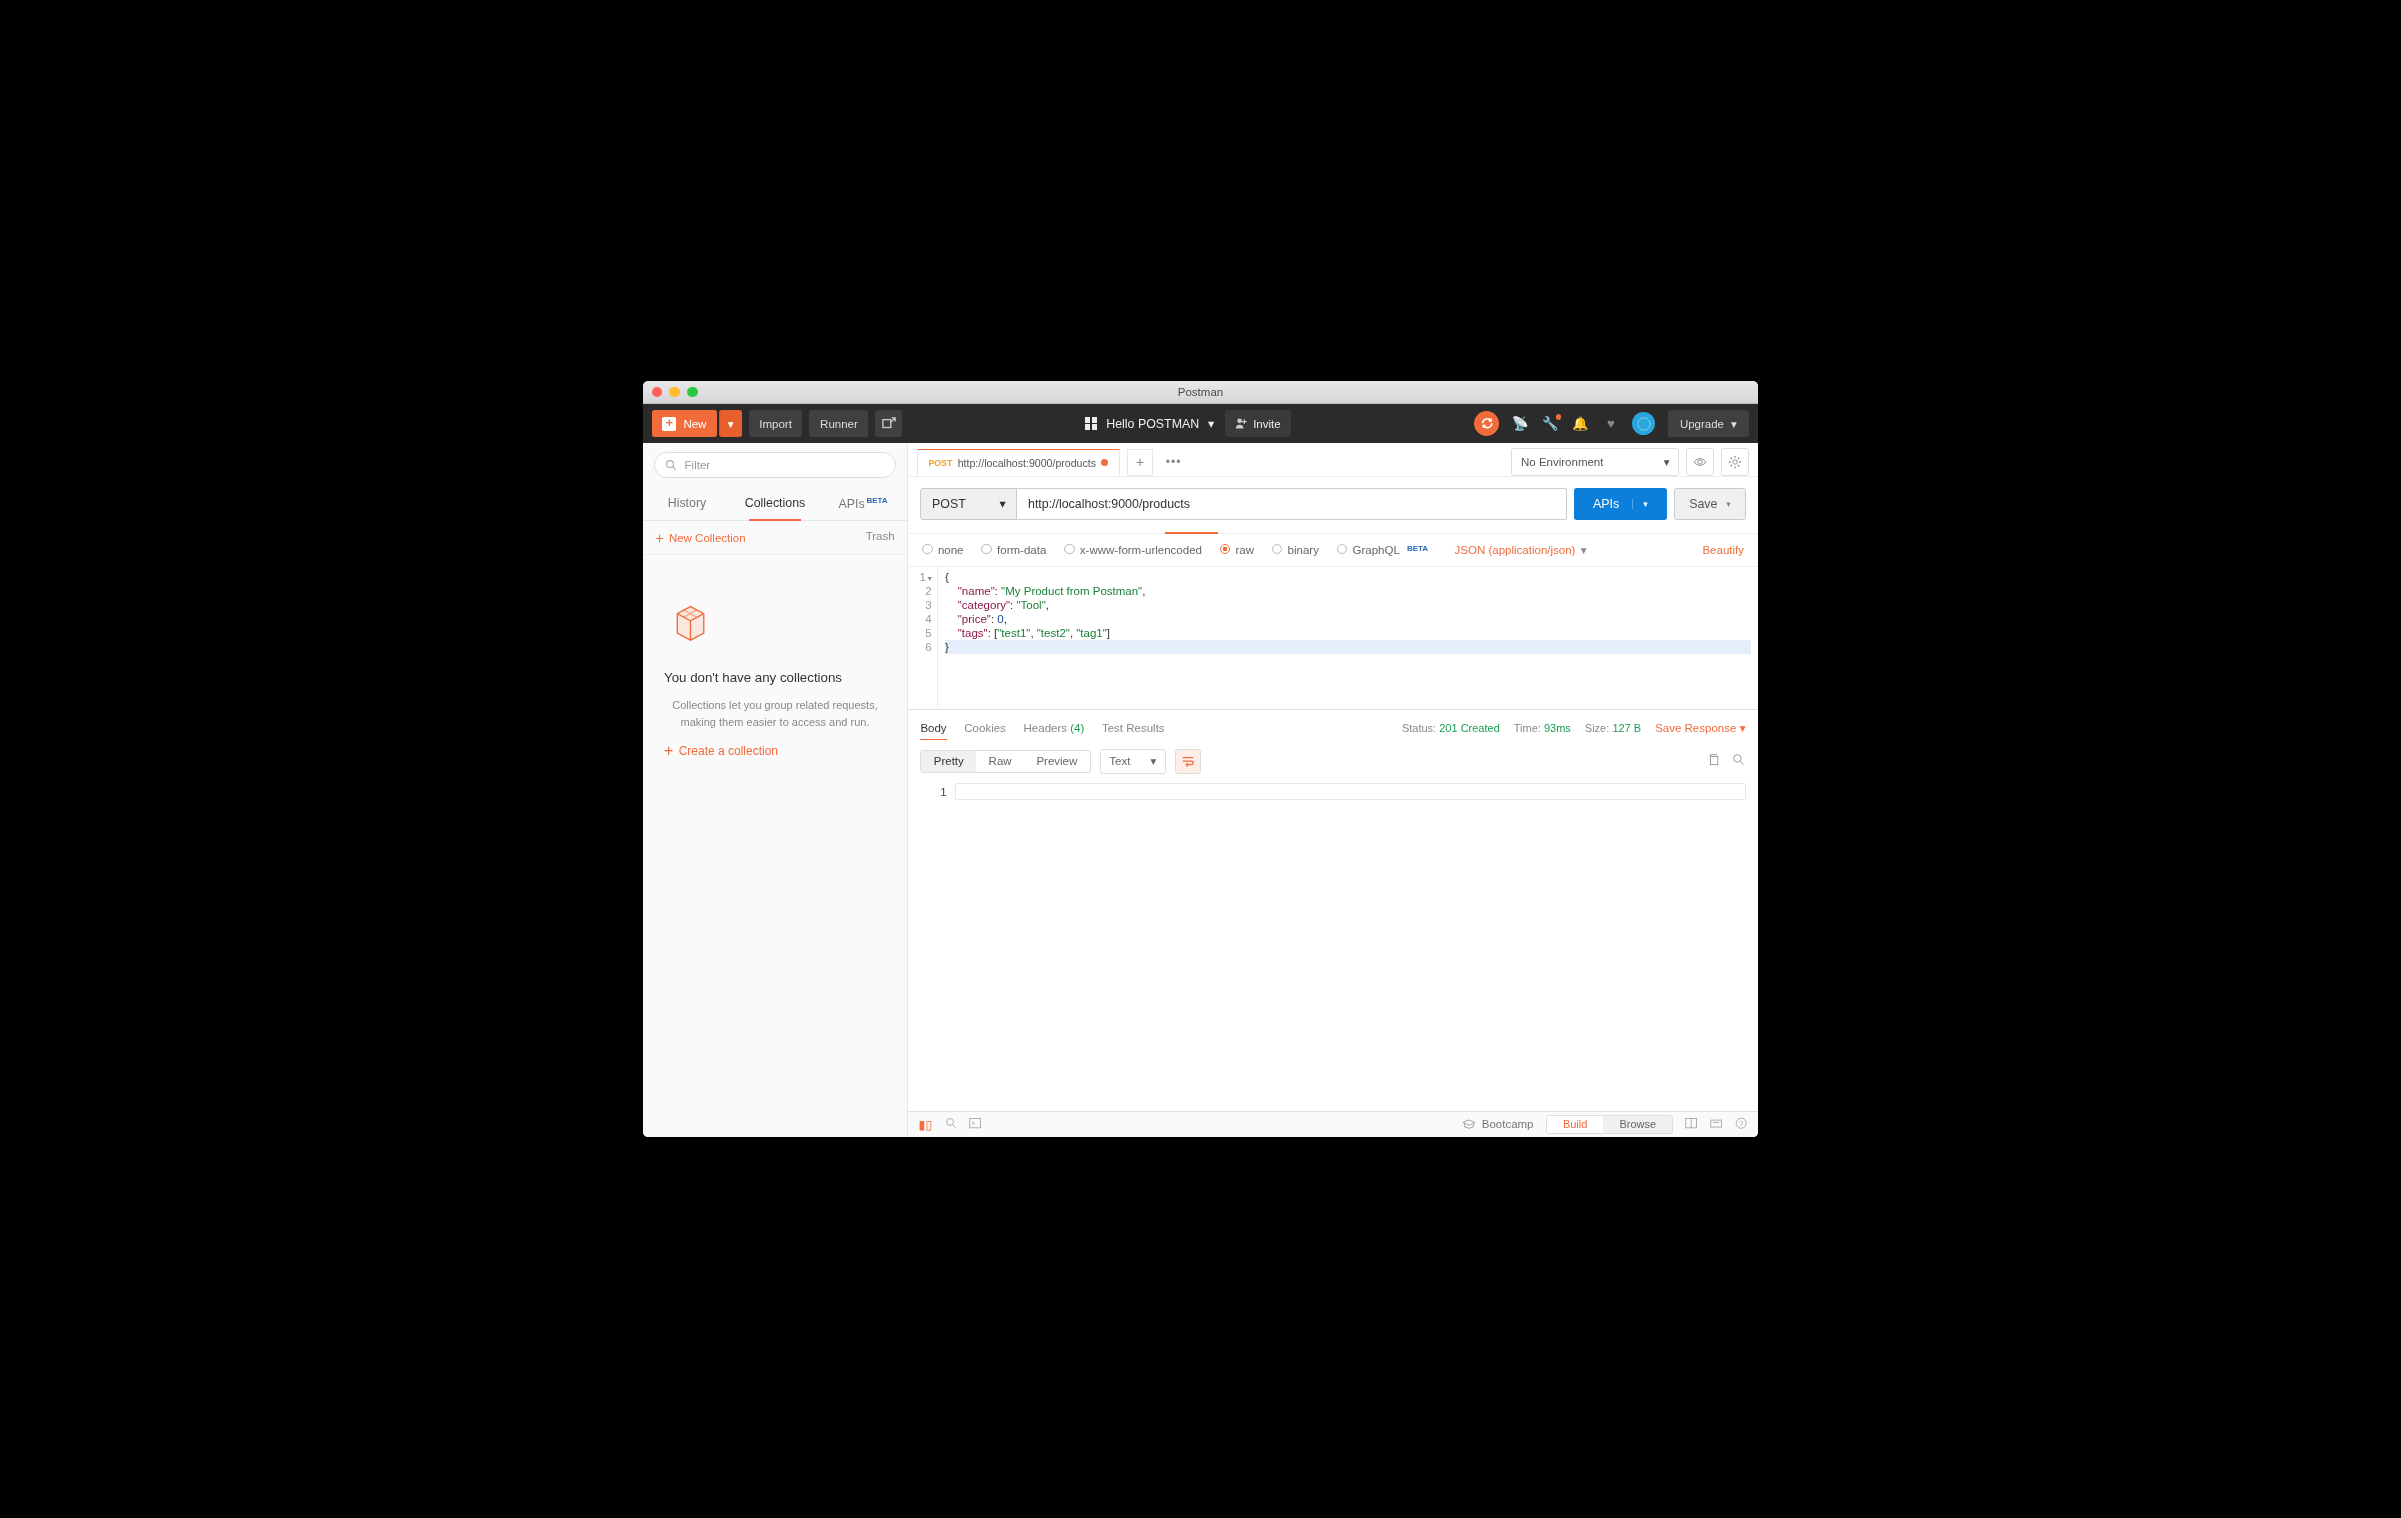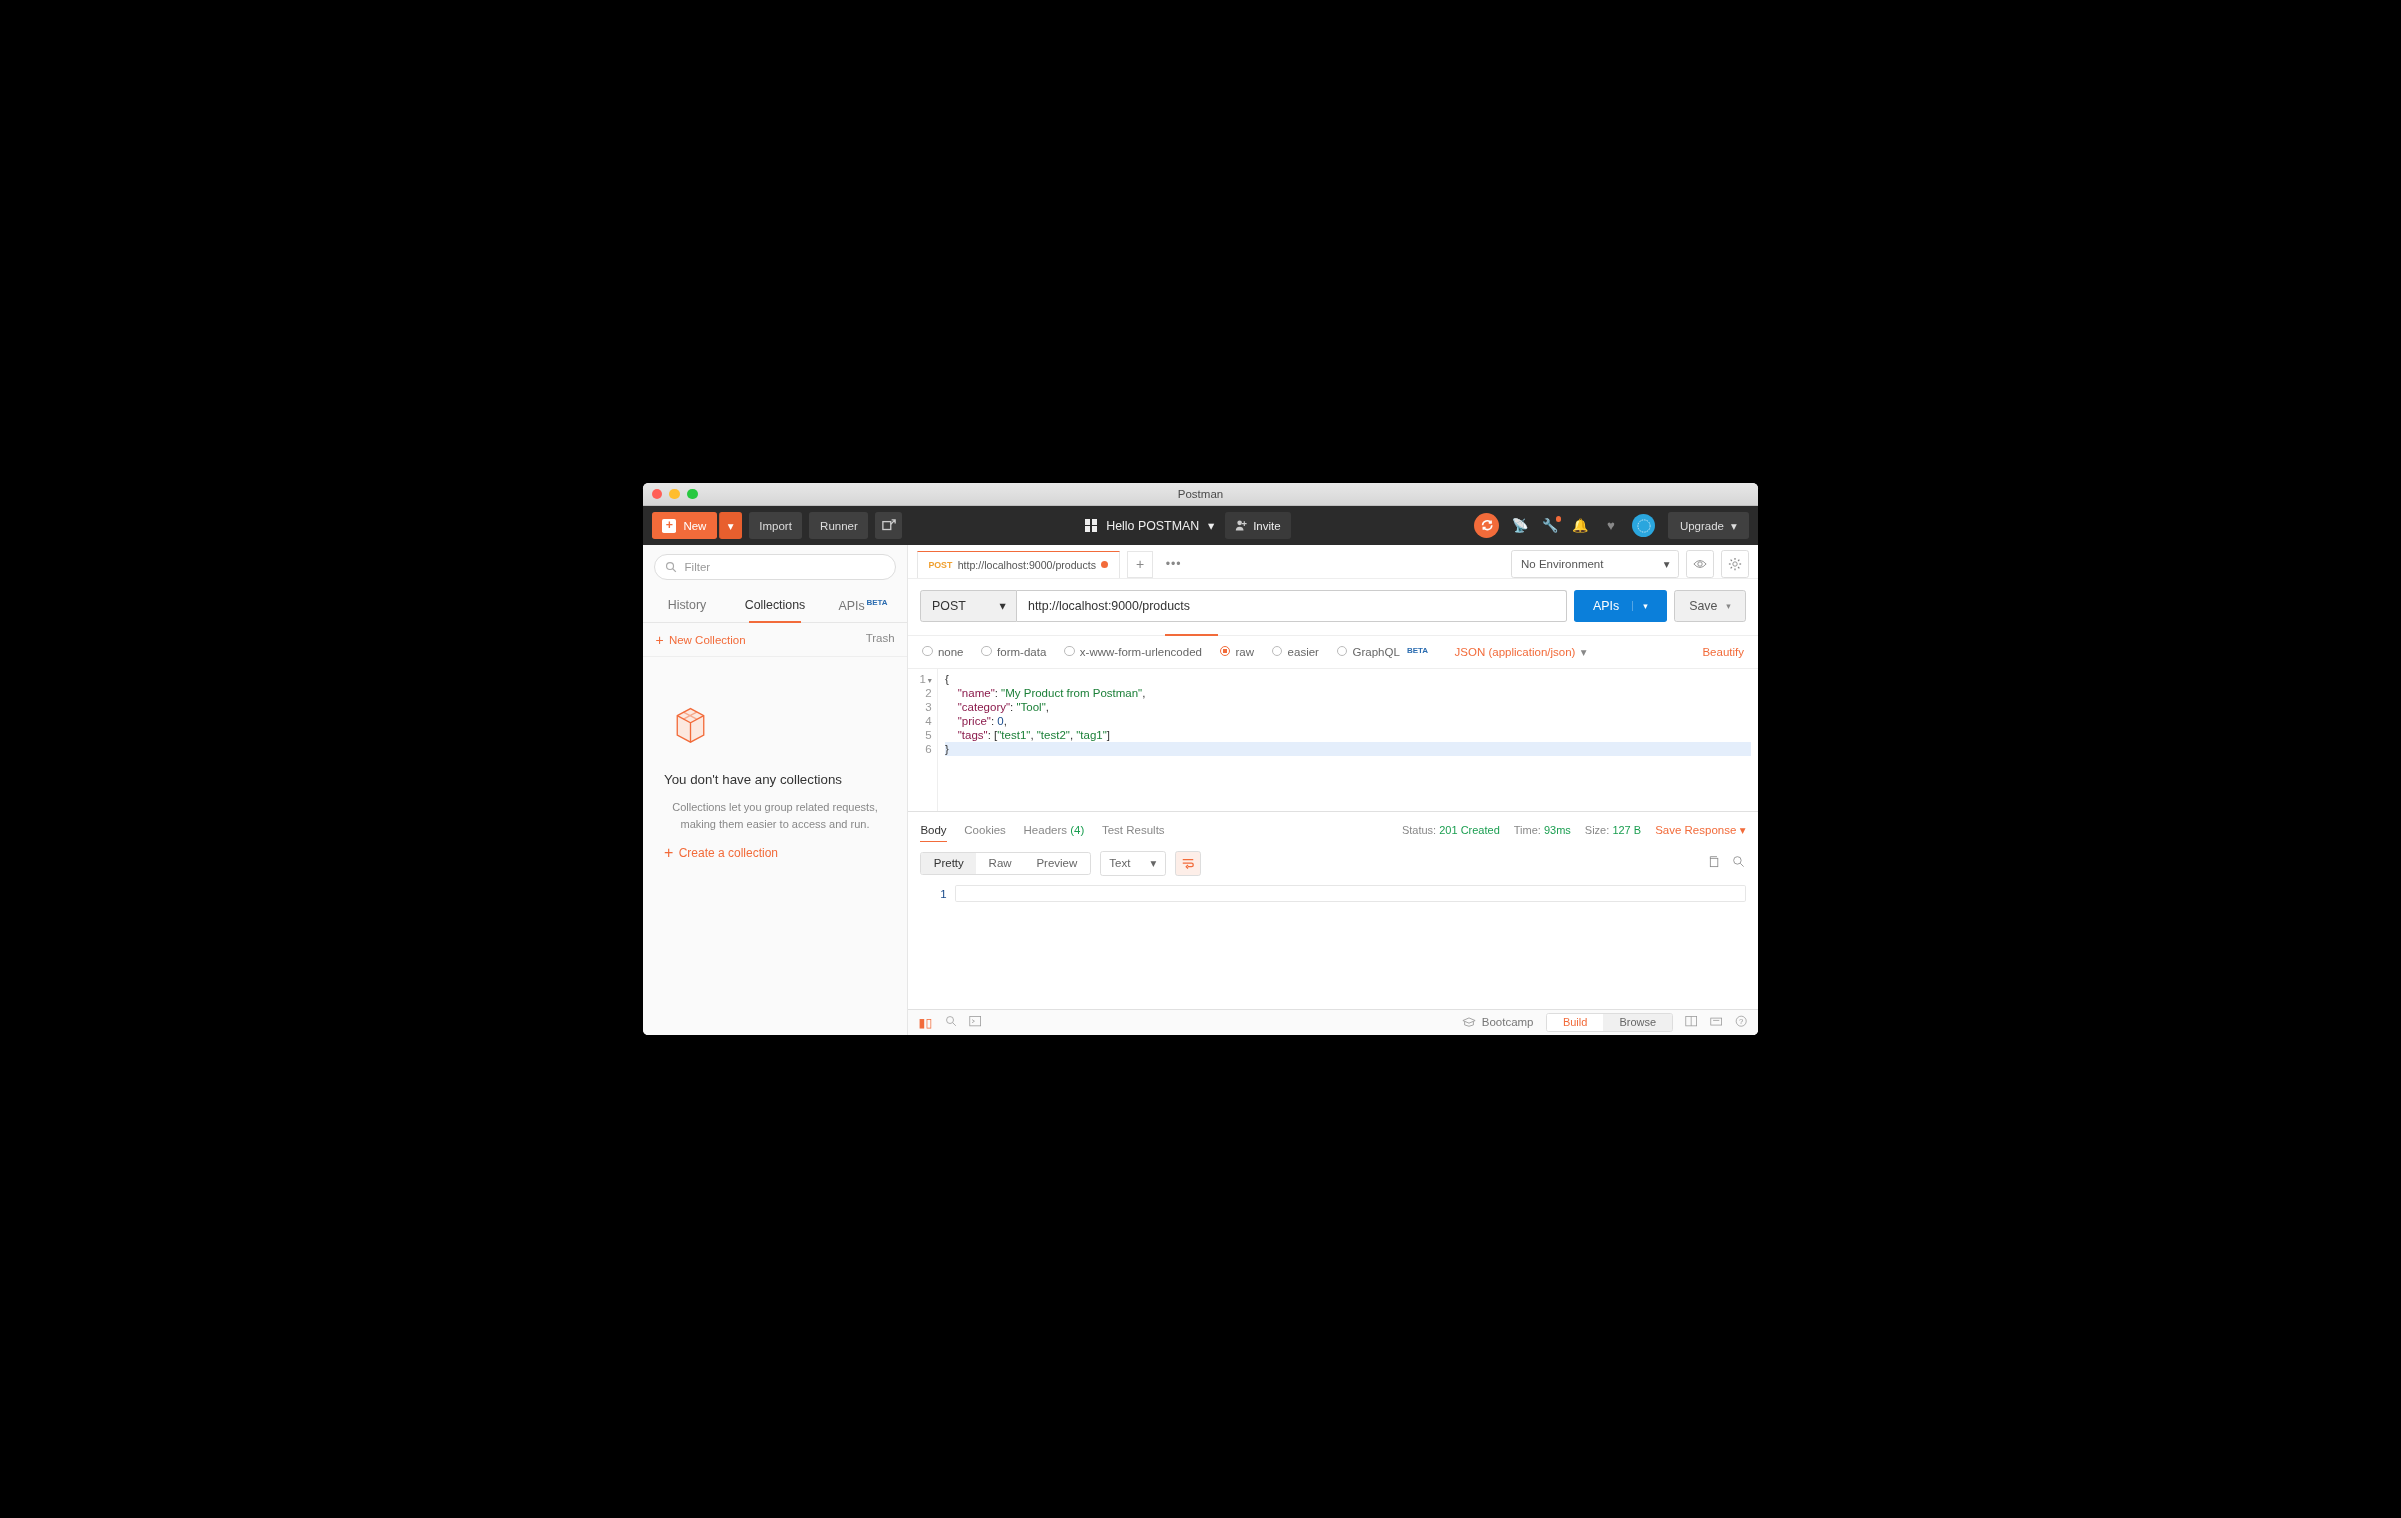--- a/index.html
+++ b/index.html
@@ -1,17 +1,17 @@
 <!DOCTYPE html>
 <html style="font-size:14px"><head>
 <meta charset="utf-8">
 <style>
   * { box-sizing: border-box; margin: 0; padding: 0; font-family: -apple-system, BlinkMacSystemFont, "Segoe UI", Helvetica, Arial, sans-serif; }
   body { background: #000; display: flex; align-items: center; justify-content: center; height: 100vh; }
-  .window { width: 1115px; height: 552px; background: #fff; border-radius: 5.3px; overflow: hidden; display: flex; flex-direction: column; box-shadow: 0 17.7px 53px rgba(0,0,0,.5); }
+  .window { width: 1115px; height: 756px; background: #fff; border-radius: 5.3px; overflow: hidden; display: flex; flex-direction: column; box-shadow: 0 17.7px 53px rgba(0,0,0,.5); }
   .titlebar { height: 23px; background: linear-gradient(#e8e8e8,#d6d6d6); display: flex; align-items: center; padding: 0 8.8px; position: relative; border-bottom: 0.9px solid #bfbfbf; }
   .traffic { display: flex; gap: 7px; }
   .tl { width: 10.6px; height: 10.6px; border-radius: 50%; }
   .tl.red { background:#ff5f57; } .tl.yel { background:#ffbd2e; } .tl.grn { background:#28c840; }
   .titlebar .title { position:absolute; left:50%; transform:translateX(-50%); font-size:11.5px; color:#4a4a4a; }
   .toolbar { height: 39px; background:#2b2b2b; display:flex; align-items:center; padding:0 8.8px; gap:7px; color:#ccc; }
   .btn { display:inline-flex; align-items:center; justify-content:center; height:26.5px; padding:0 10.6px; border-radius:2.7px; font-size:11.5px; cursor:pointer; }
   .btn.orange { background:#f26b3a; color:#fff; }
   .btn.orange .plus { width:14px; height:14px; background:#fff; border-radius:1.8px; margin-right:7px; display:flex; align-items:center; justify-content:center; color:#f26b3a; font-weight:bold; font-size:12.4px; line-height:1; }
   .btn.dark { background:#404040; color:#ddd; }
@@ -297,21 +297,21 @@
         <div class="radio">
             <span class="rdot"></span>
             <span>x-www-form-urlencoded</span>
           </div>
         <div class="radio">
             <span class="rdot on"></span>
             <span>raw</span>
           </div>
         <div class="radio">
             <span class="rdot"></span>
-            <span>easier</span>
+            <span>binary</span>
           </div>
         <div class="radio">
             <span class="rdot"></span>
             <span>GraphQL</span>
             <span class="beta">BETA</span>
           </div>
         <div class="ctype">
           <span>JSON (application/json)</span>
           <span style="color:#888;">▾</span>
         </div>

